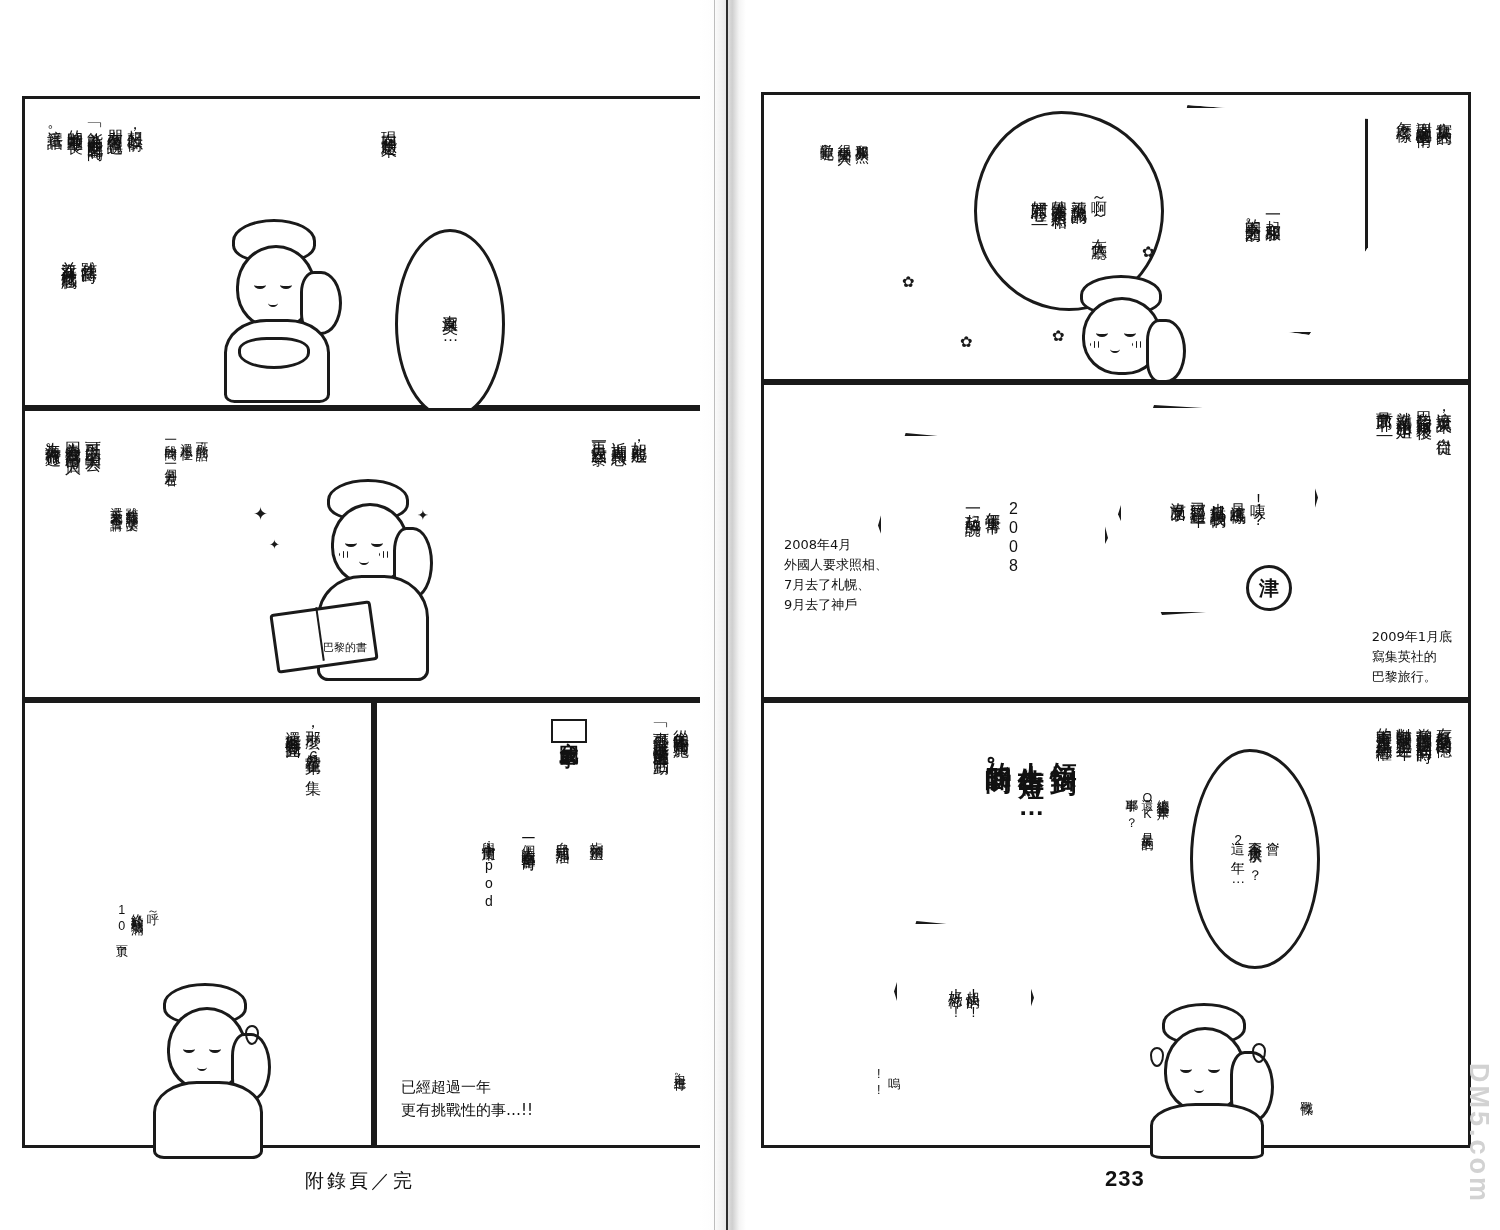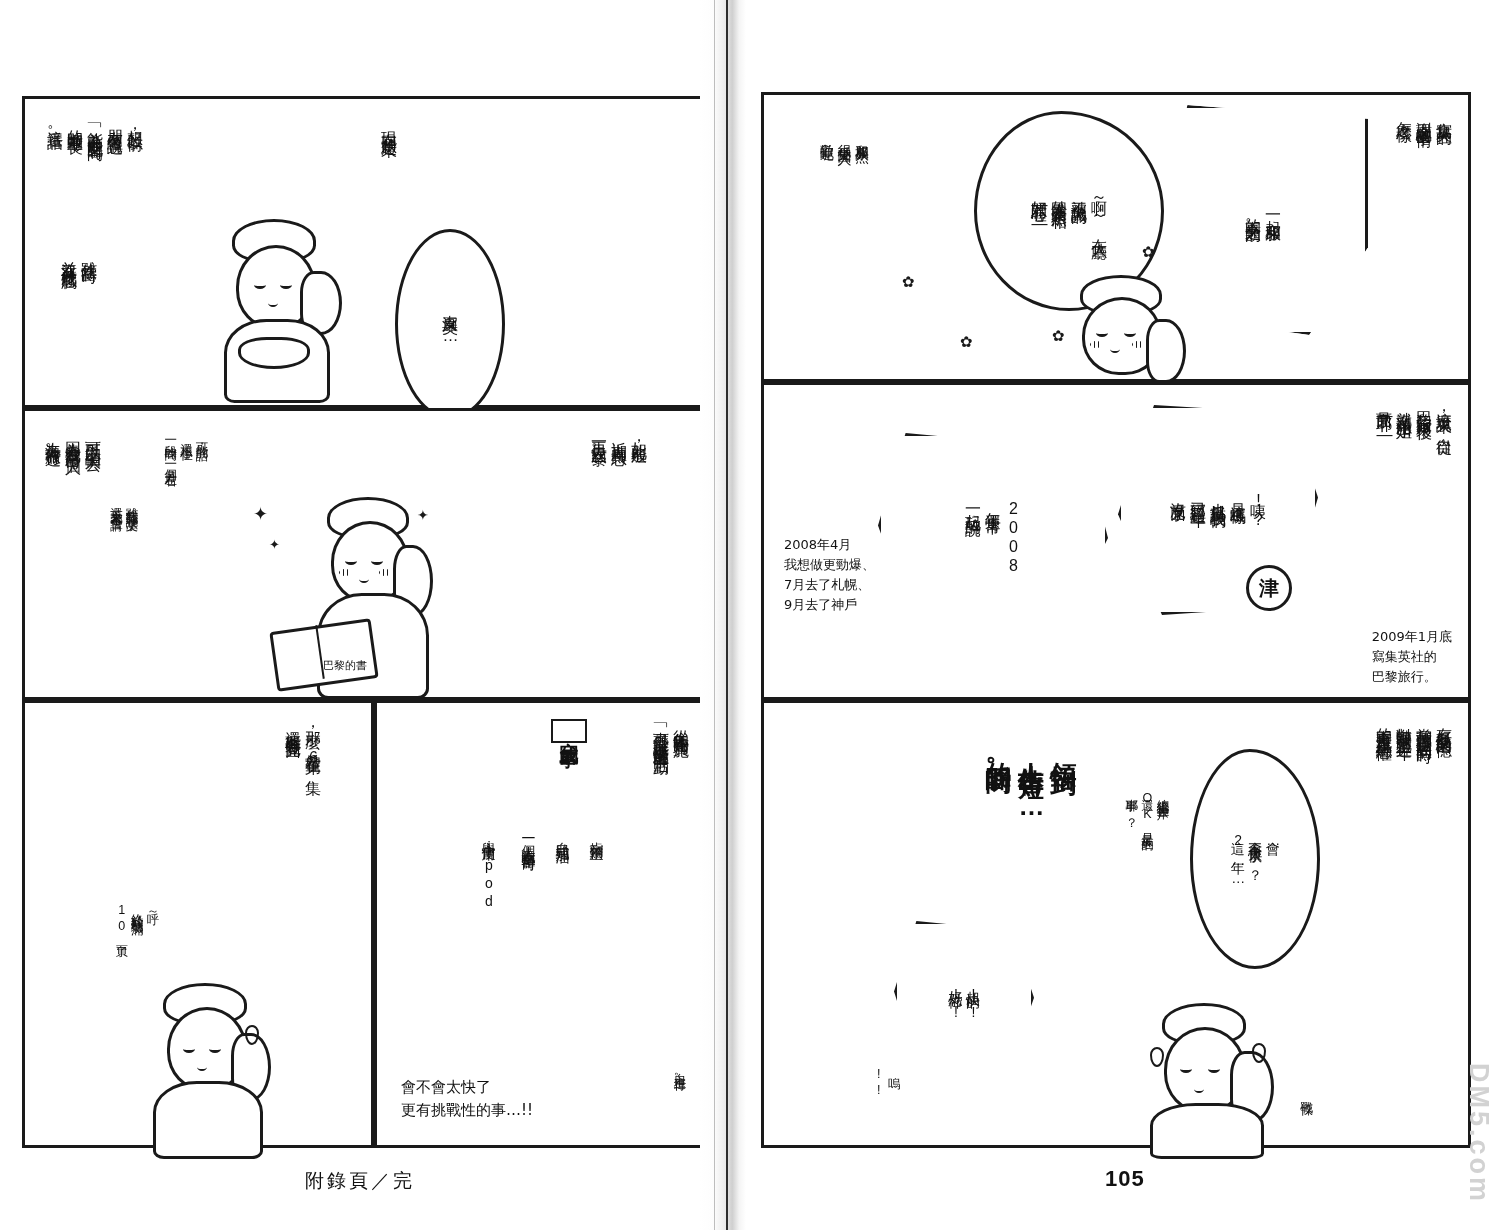--- a/index.html
+++ b/index.html
@@ -105,21 +105,21 @@
 近期內真想
 再去一次巴黎。</div>
     <div class="v" style="position:absolute;left:18px;top:18px;">可以的話一個人去，
 因為我沒有自己一個人
 去海外旅行過。</div>
 
     <div class="sparkle" style="left:228px;top:92px;">✦</div>
     <div class="sparkle" style="left:244px;top:126px;font-size:13px;">✦</div>
     <div class="sparkle" style="left:392px;top:96px;font-size:14px;">✦</div>
 
-    <div class="char" style="left:258px;top:86px;width:160px;height:200px;">
+    <div class="char" style="left:258px;top:68px;width:160px;height:200px;">
       <div class="beret" style="left:44px;top:0px;width:76px;height:36px;"></div>
       <div class="head" style="left:48px;top:24px;width:72px;height:76px;"></div>
       <div class="hair" style="left:110px;top:48px;width:34px;height:66px;border-radius:40% 60% 60% 40%;"></div>
       <div class="eye" style="left:62px;top:60px;"></div>
       <div class="eye" style="left:88px;top:60px;"></div>
       <div class="blush" style="left:56px;top:72px;"></div>
       <div class="blush" style="left:96px;top:72px;"></div>
       <div class="mouth" style="left:76px;top:78px;"></div>
       <div class="body" style="left:34px;top:96px;width:106px;height:100px;"></div>
       <div class="book" style="left:-10px;top:128px;width:96px;height:54px;border-radius:4px;transform:rotate(-8deg);"></div>
@@ -156,21 +156,21 @@
       <div class="v lg">完成的事</div>
     </div>
 
     <div class="bullets" style="right:104px;top:128px;">
       <div class="v sm" style="position:absolute;right:0px;top:0;">齒列矯正</div>
       <div class="v sm" style="position:absolute;right:34px;top:0;">自助式加油</div>
       <div class="v sm" style="position:absolute;right:68px;top:0;">一個人去吃迴轉壽司</div>
       <div class="v sm" style="position:absolute;right:108px;top:0;">學會使用ipod</div>
     </div>
 
-    <div class="h hand" style="position:absolute;left:24px;bottom:24px;font-size:15px;">會不會太快了
+    <div class="h hand" style="position:absolute;left:24px;bottom:24px;font-size:15px;">已經超過一年
 更有挑戰性的事…!!</div>
   </div>
 
   <div class="footer-left">附錄頁／完</div>
 </div>
 
 <div class="spine"></div>
 
 <div class="page page-right">
 
@@ -233,21 +233,21 @@
 
     <div class="bub poly" style="right:360px;top:48px;width:230px;height:210px;border:none;">
       <div style="position:absolute;inset:0;border:3px solid #1a1a1a;background:#fff;
                   clip-path:polygon(12% 0,90% 8%,100% 50%,78% 98%,16% 92%,0 44%);"></div>
       <div class="v" style="position:relative;">2008
 年還常常
 一起玩的說</div>
     </div>
 
     <div class="note hand" style="left:20px;top:150px;">2008年4月
-我想做更勁爆、
+外國人要求照相、
 7月去了札幌、
 9月去了神戶</div>
     <div class="note hand" style="right:16px;bottom:10px;">2009年1月底
 寫集英社的
 巴黎旅行。</div>
 
     <div class="stamp" style="right:176px;top:180px;">
       <span>津</span>
     </div>
   </div>
@@ -289,15 +289,15 @@
       <div class="hair" style="left:96px;top:48px;width:38px;height:66px;border-radius:40% 60% 60% 40%;"></div>
       <div class="eye" style="left:46px;top:62px;"></div>
       <div class="eye" style="left:74px;top:62px;"></div>
       <div class="mouth" style="left:60px;top:82px;"></div>
       <div class="body" style="left:16px;top:100px;width:108px;height:50px;"></div>
       <div class="sweat" style="left:118px;top:40px;"></div>
       <div class="sweat" style="left:16px;top:44px;"></div>
     </div>
   </div>
 
-  <div class="page-num" style="left:360px;">105</div>
+  <div class="page-num" style="left:360px;">233</div>
   <div class="watermark">DM5.com</div>
 </div>
 
 </body></html>

